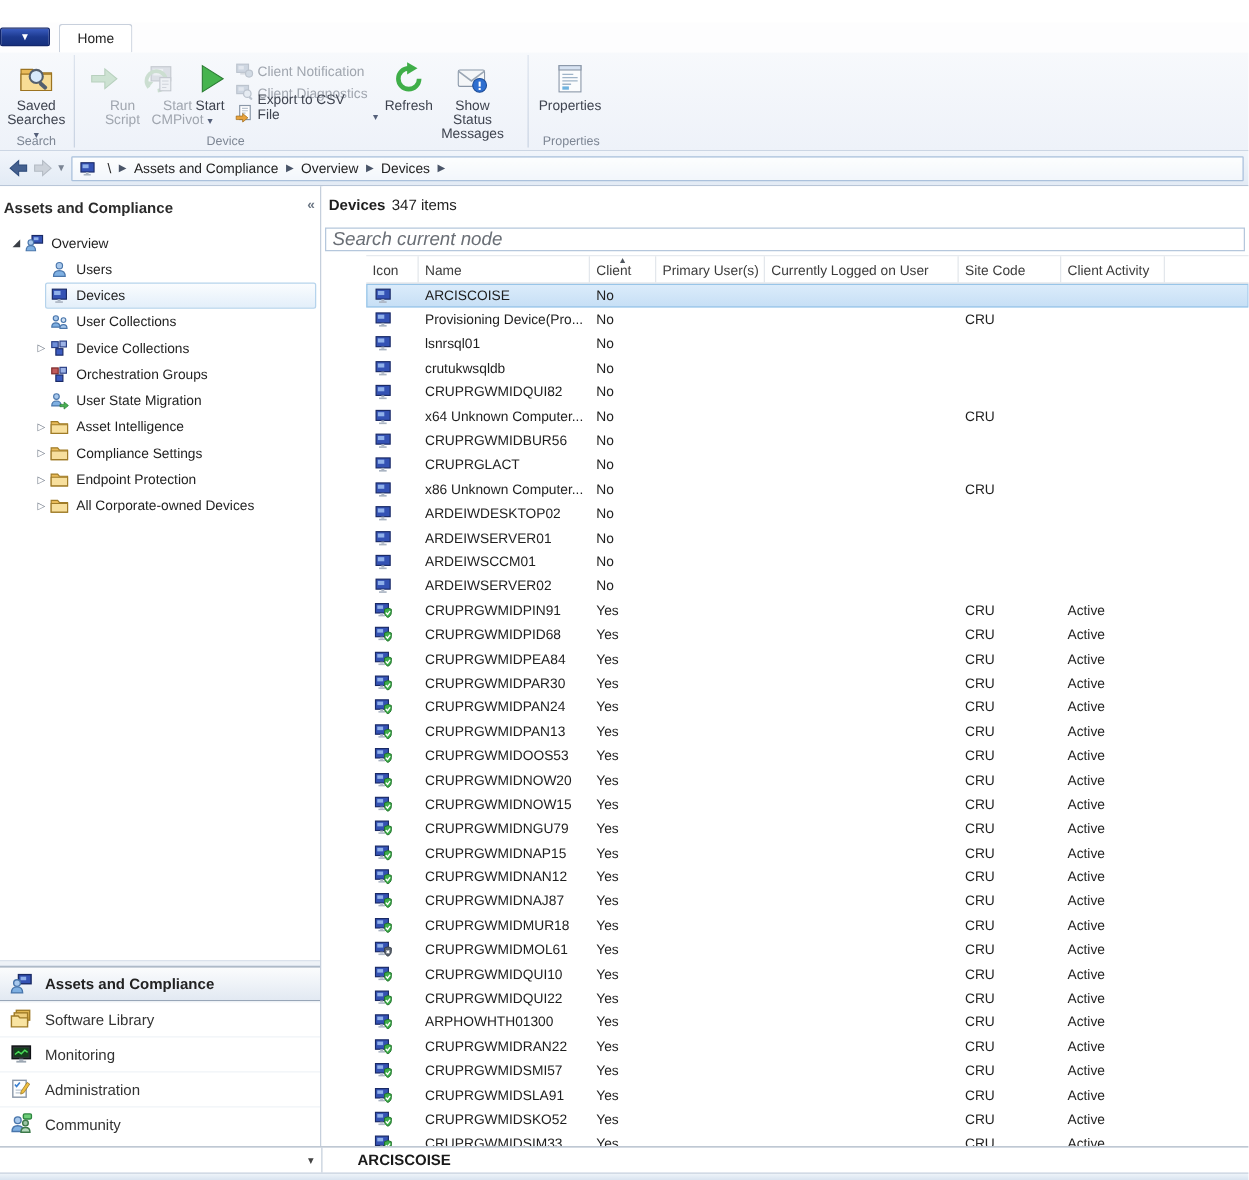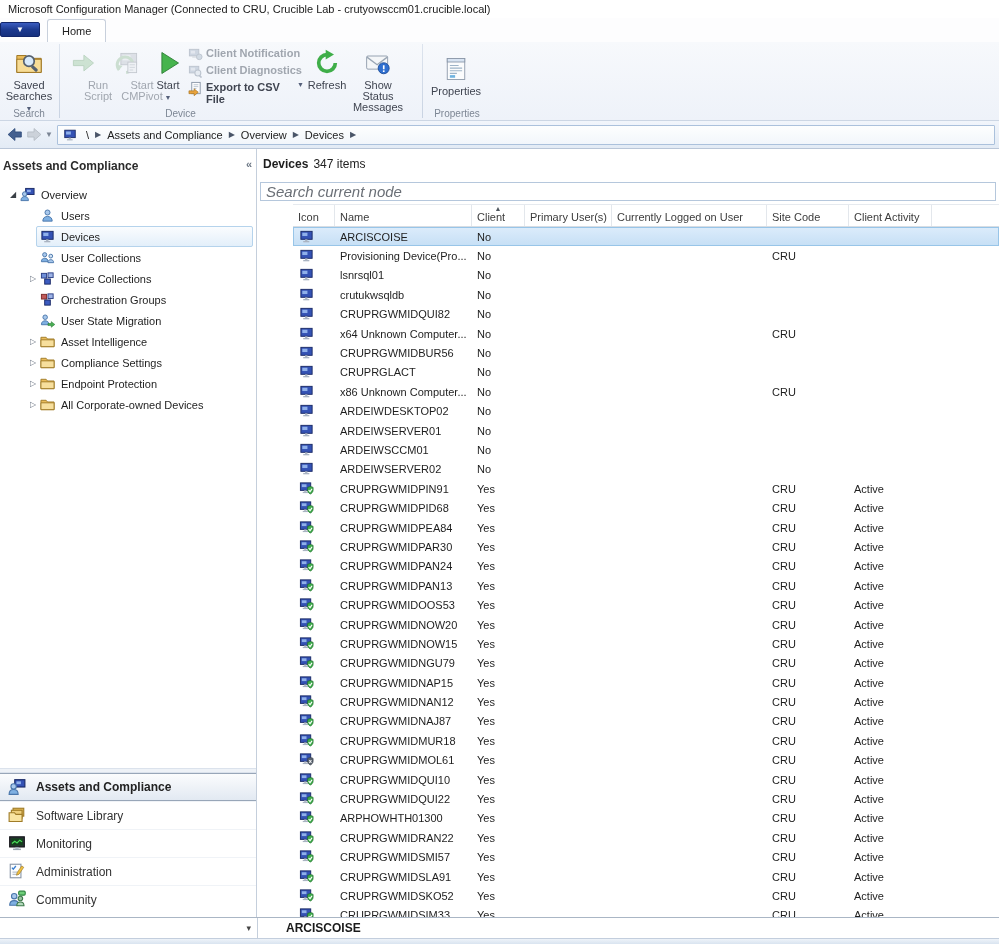--- a/index.html
+++ b/index.html
@@ -27,21 +27,21 @@
   .rgroup{position:relative;display:flex;align-items:flex-start;padding:2px 2px 14px 2px;}
   .rgroup .glabel{position:absolute;left:0;right:0;bottom:1px;text-align:center;color:#7d8694;font-size:10px;}
   .gsep{width:1px;background:linear-gradient(#dde4ee,#c9d3e2);margin:2px 1px;}
   .bigbtn{display:flex;flex-direction:column;align-items:center;width:46px;padding:2px 1px;
           border:1px solid transparent;border-radius:2px;}
   .bigbtn .bicon{height:32px;display:flex;align-items:center;justify-content:center;}
   .bigbtn .blabel{text-align:center;line-height:11px;margin-top:1px;color:#3f4450;}
   .bigbtn.disabled .blabel{color:#a0a6af;margin-left:30px;}
   .bigbtn.disabled .bicon{opacity:.55;filter:grayscale(35%);}
   .smallstack{display:flex;flex-direction:column;justify-content:flex-start;padding-top:3px;}
-  .smallbtn{display:flex;align-items:flex-start;height:17px;padding:0 3px;border-radius:2px;color:#3f4450;font-weight:bold;}
+  .smallbtn{display:flex;align-items:flex-end;height:17px;padding:0 3px;border-radius:2px;color:#3f4450;}
   .smallbtn.disabled{color:#a0a6af;}
   .smallbtn.disabled .sicon{opacity:.5;filter:grayscale(40%);}
   .smallbtn .sicon{width:15px;height:15px;margin-right:3px;display:inline-flex;}
   .caret{font-size:7px;color:#55607a;margin-left:2px;}
   .bigbtn .caret{margin:0;}
 
   
   .crumbbar{position:absolute;left:0;top:121px;width:100%;height:28px;
             background:linear-gradient(#f1f5fb,#e3ebf5);border-bottom:1px solid #b9c6d8;
             display:flex;align-items:center;padding:0 4px;}
@@ -113,23 +113,20 @@
   .detailband .bandtitle{font-weight:bold;font-size:12px;padding-left:28px;color:#1a1a1a;}
   .bottomstrip{position:absolute;left:0;top:938px;width:999px;height:6px;
                background:linear-gradient(#eef3f9,#d9e4f0);border-top:1px solid #c3cedd;}
   svg{display:block;}
 </style>
 </head>
 <body>
 
 <div class="app">
 
-  <div class="titlebar">
-    <span>Microsoft Configuration Manager (Connected to CRU, Crucible Lab - crutyowsccm01.crucible.local)</span>
-  </div>
 
   <div class="tabstrip">
     <div class="appmenu">
       <span>▼</span>
     </div>
     <div class="tab">
       <span>Home</span>
     </div>
   </div>
 
@@ -233,21 +230,21 @@
               <rect x="21.6" y="18.6" width="1.9" height="4.6" fill="#fff"></rect>
               <rect x="21.6" y="24.4" width="1.9" height="1.9" fill="#fff"></rect>
             </svg>
           </div>
         <div class="blabel">Show Status Messages</div>
       </div>
       <div class="glabel" style="right:121px;">Device</div>
     </div>
     <div class="gsep"></div>
 
-    <div class="rgroup" style="width:62px;margin-left:2px;align-items:center;">
+    <div class="rgroup" style="width:62px;margin-left:2px;">
       <div class="bigbtn" style="width:56px;">
         <div class="bicon">
             <svg width="28" height="28" viewBox="0 0 32 32">
               <rect x="6" y="4" width="20" height="24" fill="#fbfcfd" stroke="#8a97a8"></rect>
               <rect x="6" y="4" width="20" height="4" fill="#d7e3f2" stroke="#8a97a8"></rect>
               <path d="M9 12 h10 M9 15 h14 M9 18 h14 M9 21 h8" stroke="#9fb4c8" stroke-width="1.2"></path>
               <rect x="9" y="23" width="6" height="3" fill="#6fb3e0"></rect>
             </svg>
           </div>
         <div class="blabel">Properties</div>

